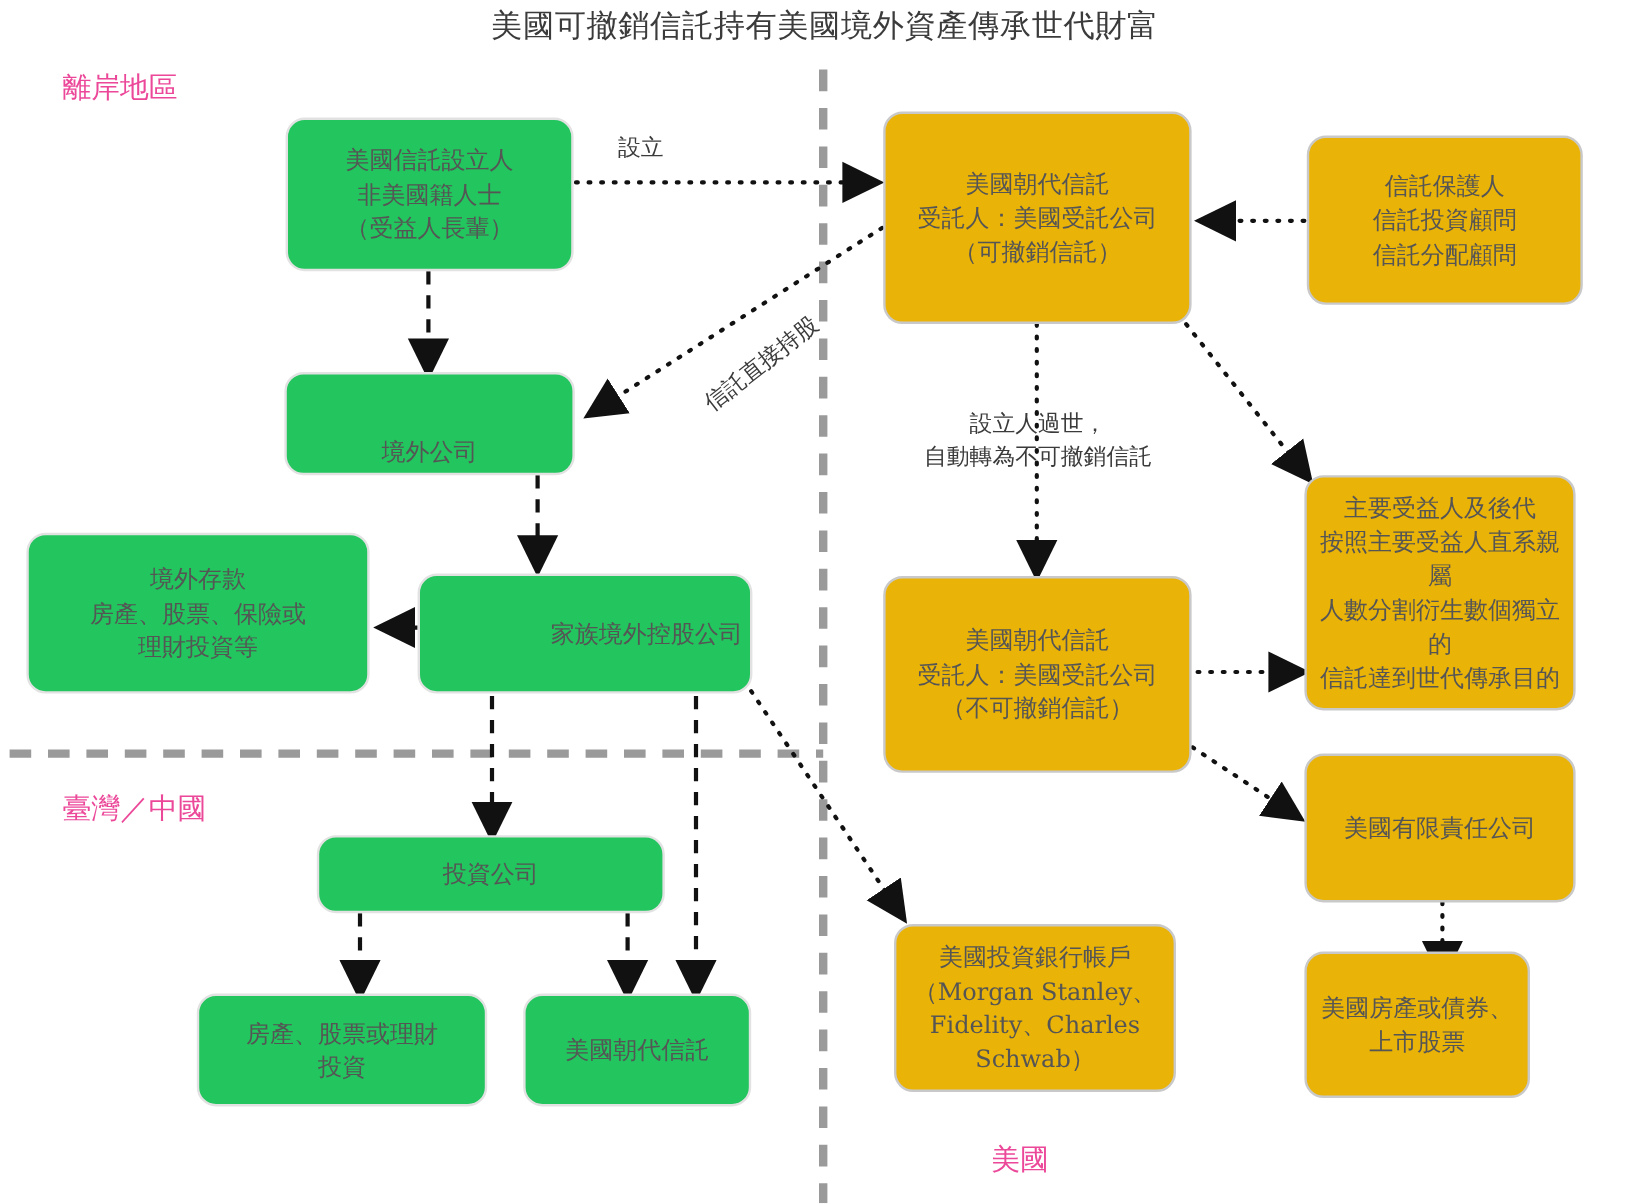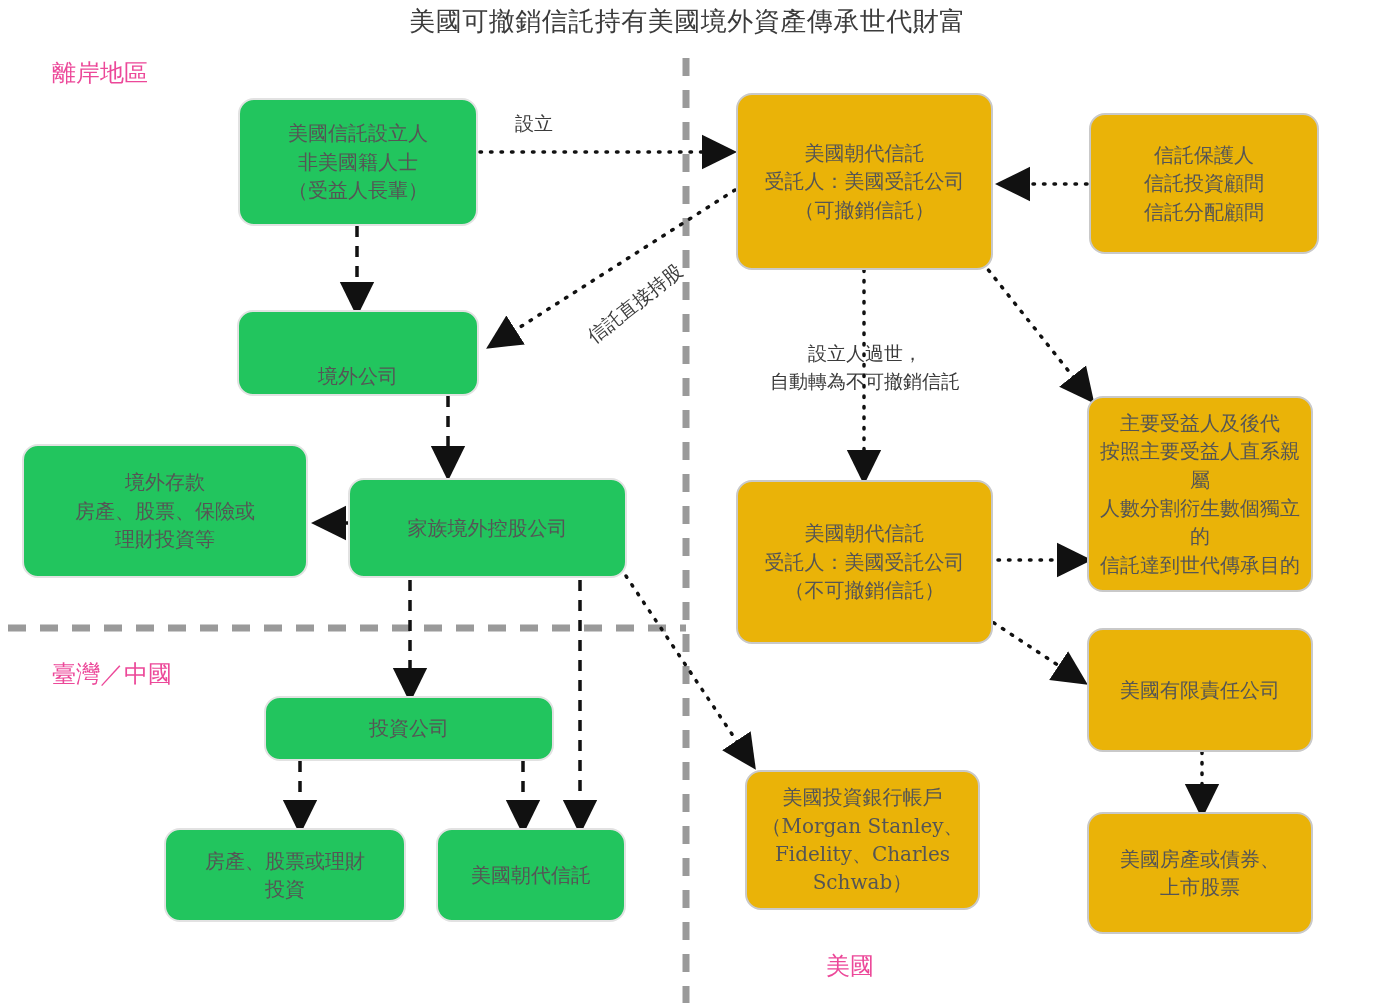--- a/index.html
+++ b/index.html
@@ -147,21 +147,21 @@
   <div class="node white" style="left:237px; top:310px; width:242px; height:86px;align-items:flex-end;">
     <span class="txt">境外公司</span>
   </div>
 
   <div class="node white" style="left:22px; top:444px; width:286px; height:134px;">
     <span class="txt">境外存款
 房產、股票、保險或
 理財投資等</span>
   </div>
 
-  <div class="node white" style="left:348px; top:478px; width:279px; height:100px;">
+  <div class="node white" style="left:348px; top:478px; width:279px; height:100px;justify-content:flex-end;">
     <span class="txt">家族境外控股公司</span>
   </div>
 
   <div class="node white" style="left:264px; top:696px; width:290px; height:65px;">
     <span class="txt">投資公司</span>
   </div>
 
   <div class="node white" style="left:164px; top:828px; width:242px; height:94px;">
     <span class="txt">房產、股票或理財
 投資</span>
@@ -200,18 +200,18 @@
     <span class="txt">美國有限責任公司</span>
   </div>
 
   <div class="node gray" style="left:745px; top:770px; width:235px; height:140px;">
     <span class="txt">美國投資銀行帳戶
 （Morgan Stanley、
 Fidelity、Charles
 Schwab）</span>
   </div>
 
-  <div class="node gray" style="left:1087px; top:812px; width:226px; height:122px;">
+  <div class="node gray" style="left:1087px; top:793px; width:188px; height:122px;">
     <span class="txt">美國房產或債券、
 上市股票</span>
   </div>
 
 </div>
 
 </body></html>

